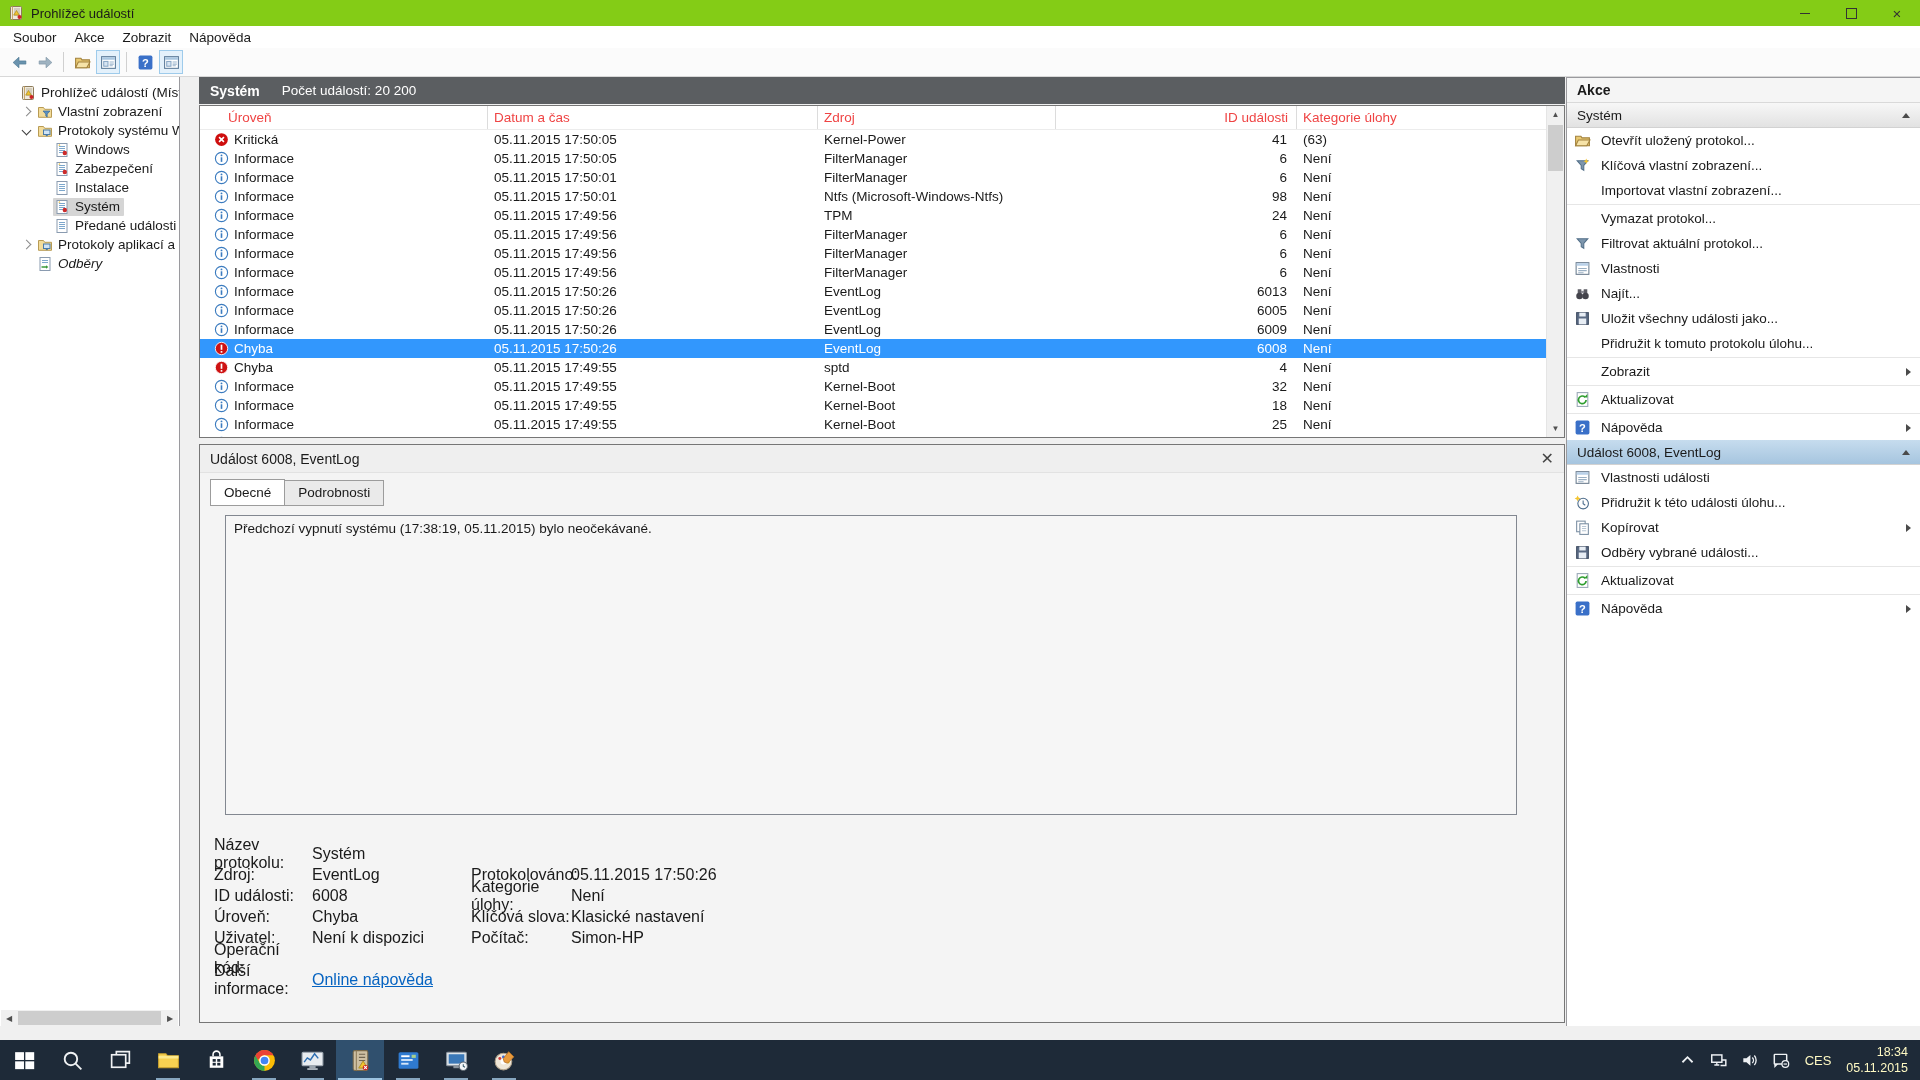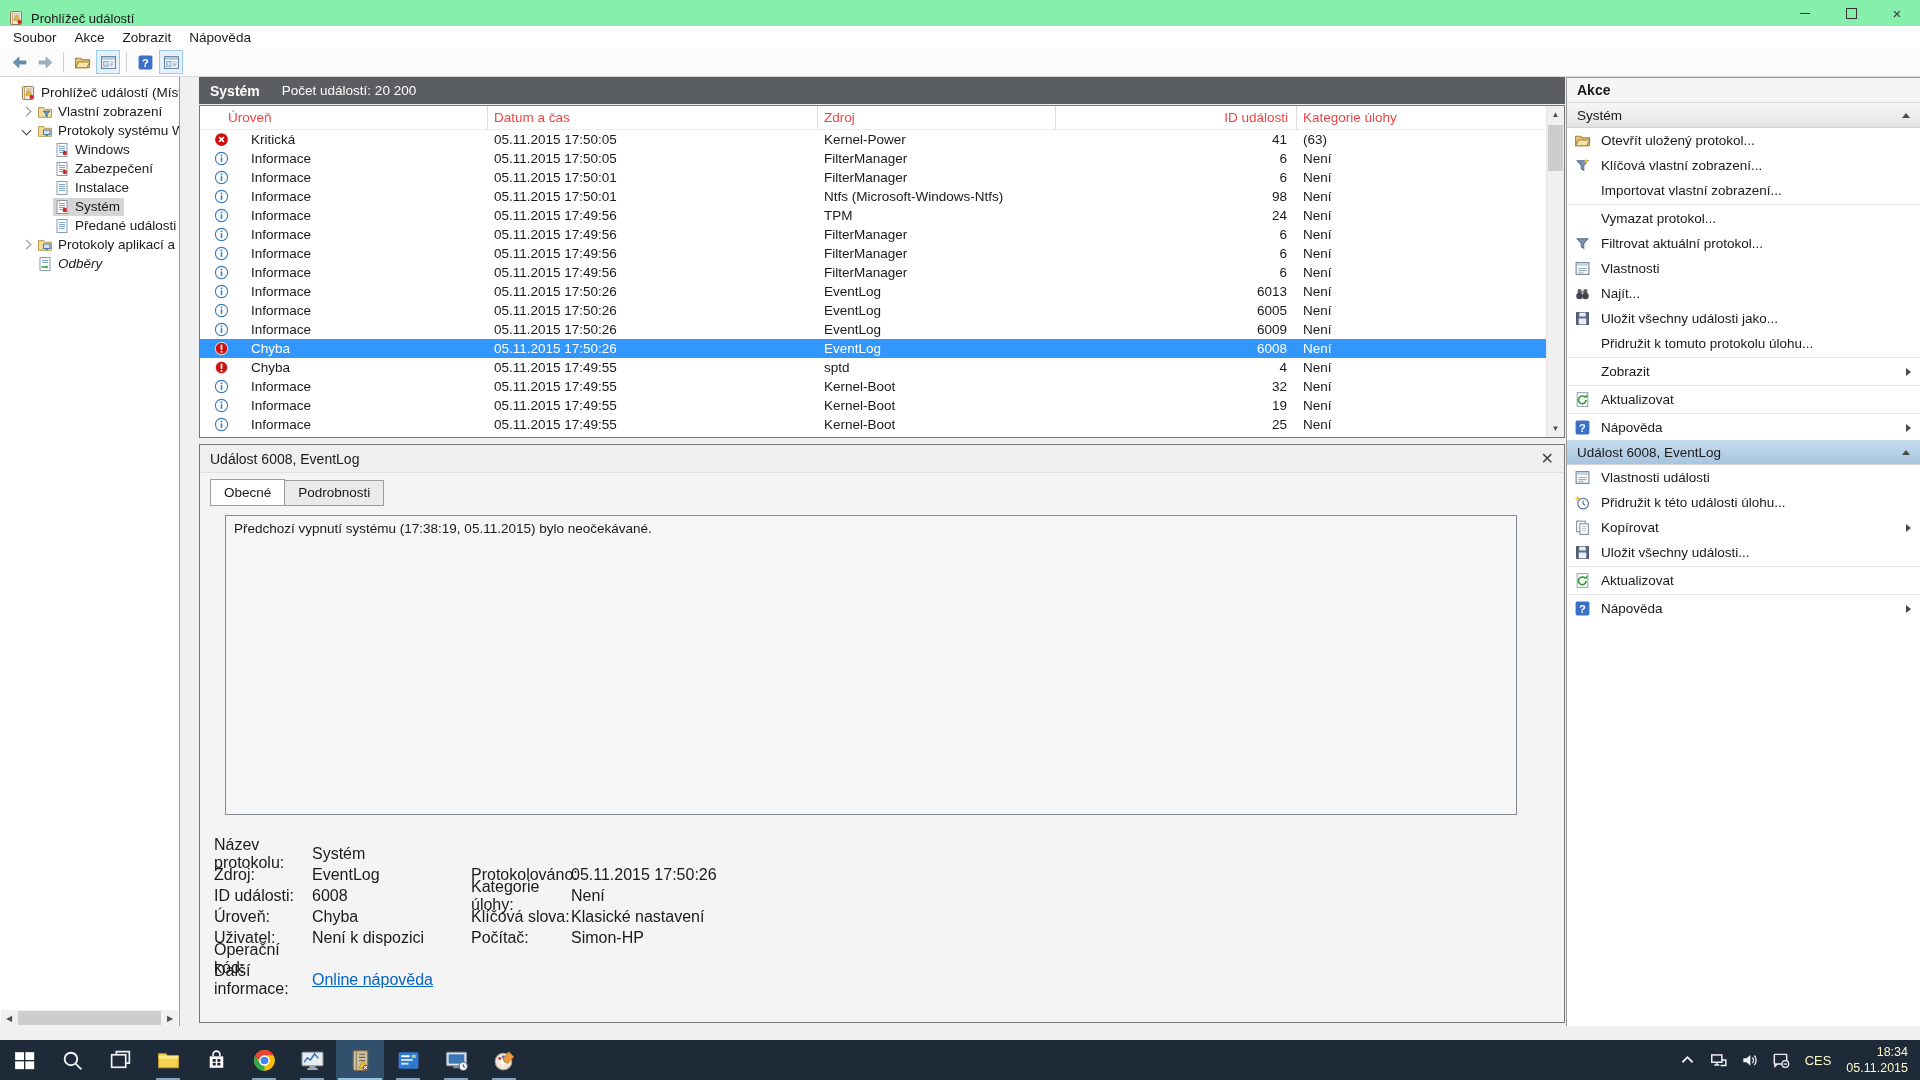--- a/index.html
+++ b/index.html
@@ -1,21 +1,21 @@
 <!DOCTYPE html>
 <html><head>
 <meta charset="utf-8">
 <style>
   html,body{margin:0;padding:0}
   body{width:1920px;height:1080px;overflow:hidden;background:#f0f0f0;
        font-family:"Liberation Sans",sans-serif;font-size:14px;color:#1a1a1a;position:relative}
   .icon svg{display:block;width:100%;height:100%}
 
   
-  .titlebar{position:absolute;top:0;left:0;right:0;height:26px;background:#86efac;display:flex;align-items:flex-end}
+  .titlebar{position:absolute;top:0;left:0;right:0;height:26px;background:#84cc16;display:flex;align-items:center}
   .title-icon{width:16px;height:16px;margin-left:8px}
   .title-text{margin-left:7px;font-size:13px}
   .win-btns{margin-left:auto;display:flex;height:100%}
   .win-btn{width:46px;display:flex;align-items:center;justify-content:center;color:#333}
   .glyph-min{width:10px;height:1px;background:#333}
   .glyph-max{width:9px;height:9px;border:1px solid #333}
   .glyph-close{font-size:15px;line-height:1}
 
   
   .menubar{position:absolute;top:26px;left:0;right:0;height:22px;background:#fff;display:flex;align-items:center;padding-left:4px}
@@ -50,21 +50,21 @@
   .syslog-bar .cnt{margin-left:22px;font-size:13.5px}
   .table-box{position:absolute;top:28px;left:0;right:0;height:333px;background:#fff;border:1px solid #767676;box-sizing:border-box;overflow:hidden}
   .grid5{display:grid;grid-template-columns:288px 330px 238px 241px auto}
   .thead{height:23px;border-bottom:1px solid #ececec}
   .th{display:flex;align-items:center;border-right:1px solid #dcdcdc;padding-left:6px;font-size:13.5px;color:#ef4444}
   .th.first{padding-left:28px}
   .th.num{justify-content:flex-end;padding-right:8px}
   .trow{height:19px;align-items:center;font-size:13.5px}
   .trow.selected{background:#3297fd;color:#fff}
   .cell{overflow:hidden;white-space:nowrap;padding-left:6px}
-  .cell-level{display:flex;align-items:center;padding-left:14px;gap:22px}
+  .cell-level{display:flex;align-items:center;padding-left:14px;gap:5px}
   .lvl-icon{width:15px;height:15px;flex:none}
   .cell-id{text-align:right;padding-right:10px;padding-left:0}
   .vscroll{position:absolute;right:0;top:0;bottom:0;width:17px;background:#f0f0f0;border-left:1px solid #e5e5e5}
   .vscroll .sbtn{width:100%;height:17px;position:absolute}
   .vscroll .down{bottom:0}
   .vthumb{position:absolute;top:19px;left:1px;right:1px;height:46px;background:#cdcdcd}
 
   
   .preview-panel{position:absolute;top:367px;left:0;right:0;bottom:3px;border:1px solid #767676;background:#f4f4f4;box-sizing:border-box}
   .preview-header{height:27px;background:#efefef;display:flex;align-items:center;padding:0 10px;font-size:14px;border-bottom:1px solid #e2e2e2}
@@ -577,21 +577,21 @@
                 <svg viewBox="0 0 16 16" xmlns="http://www.w3.org/2000/svg">
                   <circle cx="8" cy="8" r="6.5" fill="#fff" stroke="#3b7bbf" stroke-width="1.2"></circle>
                   <rect x="7.15" y="6.7" width="1.7" height="4.9" fill="#3b7bbf"></rect>
                   <circle cx="8" cy="4.7" r="1" fill="#3b7bbf"></circle>
                 </svg>
               </span>
               <span>Informace</span>
             </div>
             <div class="cell">05.11.2015 17:49:55</div>
             <div class="cell">Kernel-Boot</div>
-            <div class="cell cell-id">19</div>
+            <div class="cell cell-id">18</div>
             <div class="cell">Není</div>
           </div>
           <div class="grid5 trow">
             <div class="cell-level">
               <span class="icon lvl-icon">
                 <svg viewBox="0 0 16 16" xmlns="http://www.w3.org/2000/svg">
                   <circle cx="8" cy="8" r="6.5" fill="#fff" stroke="#3b7bbf" stroke-width="1.2"></circle>
                   <rect x="7.15" y="6.7" width="1.7" height="4.9" fill="#3b7bbf"></rect>
                   <circle cx="8" cy="4.7" r="1" fill="#3b7bbf"></circle>
                 </svg>
@@ -814,21 +814,21 @@
           <span class="tri-right"></span>
         </div>
         <div class="akce-item">
           <span class="icon akce-icon">
             <svg viewBox="0 0 16 16" xmlns="http://www.w3.org/2000/svg">
               <rect x="2.5" y="2.5" width="11" height="11" fill="#5b6b84" stroke="#3e4c61"></rect>
               <rect x="5" y="2.5" width="6" height="3.6" fill="#e8eef5"></rect>
               <rect x="4.5" y="8" width="7" height="5.5" fill="#e8eef5"></rect>
             </svg>
           </span>
-          <span>Uložit všechny události...</span>
+          <span>Odběry vybrané události...</span>
         </div>
         <div class="akce-sep"></div>
         <div class="akce-item">
           <span class="icon akce-icon">
             <svg viewBox="0 0 16 16" xmlns="http://www.w3.org/2000/svg">
               <rect x="3" y="1.5" width="10" height="13" fill="#fff" stroke="#9aa8b6"></rect>
               <path d="M11.4 8.4a3.6 3.6 0 1 1-1-2.6" fill="none" stroke="#2f9e2f" stroke-width="1.6"></path>
               <path d="M12.6 2.9v3.3H9.3z" fill="#2f9e2f"></path>
             </svg>
           </span>

